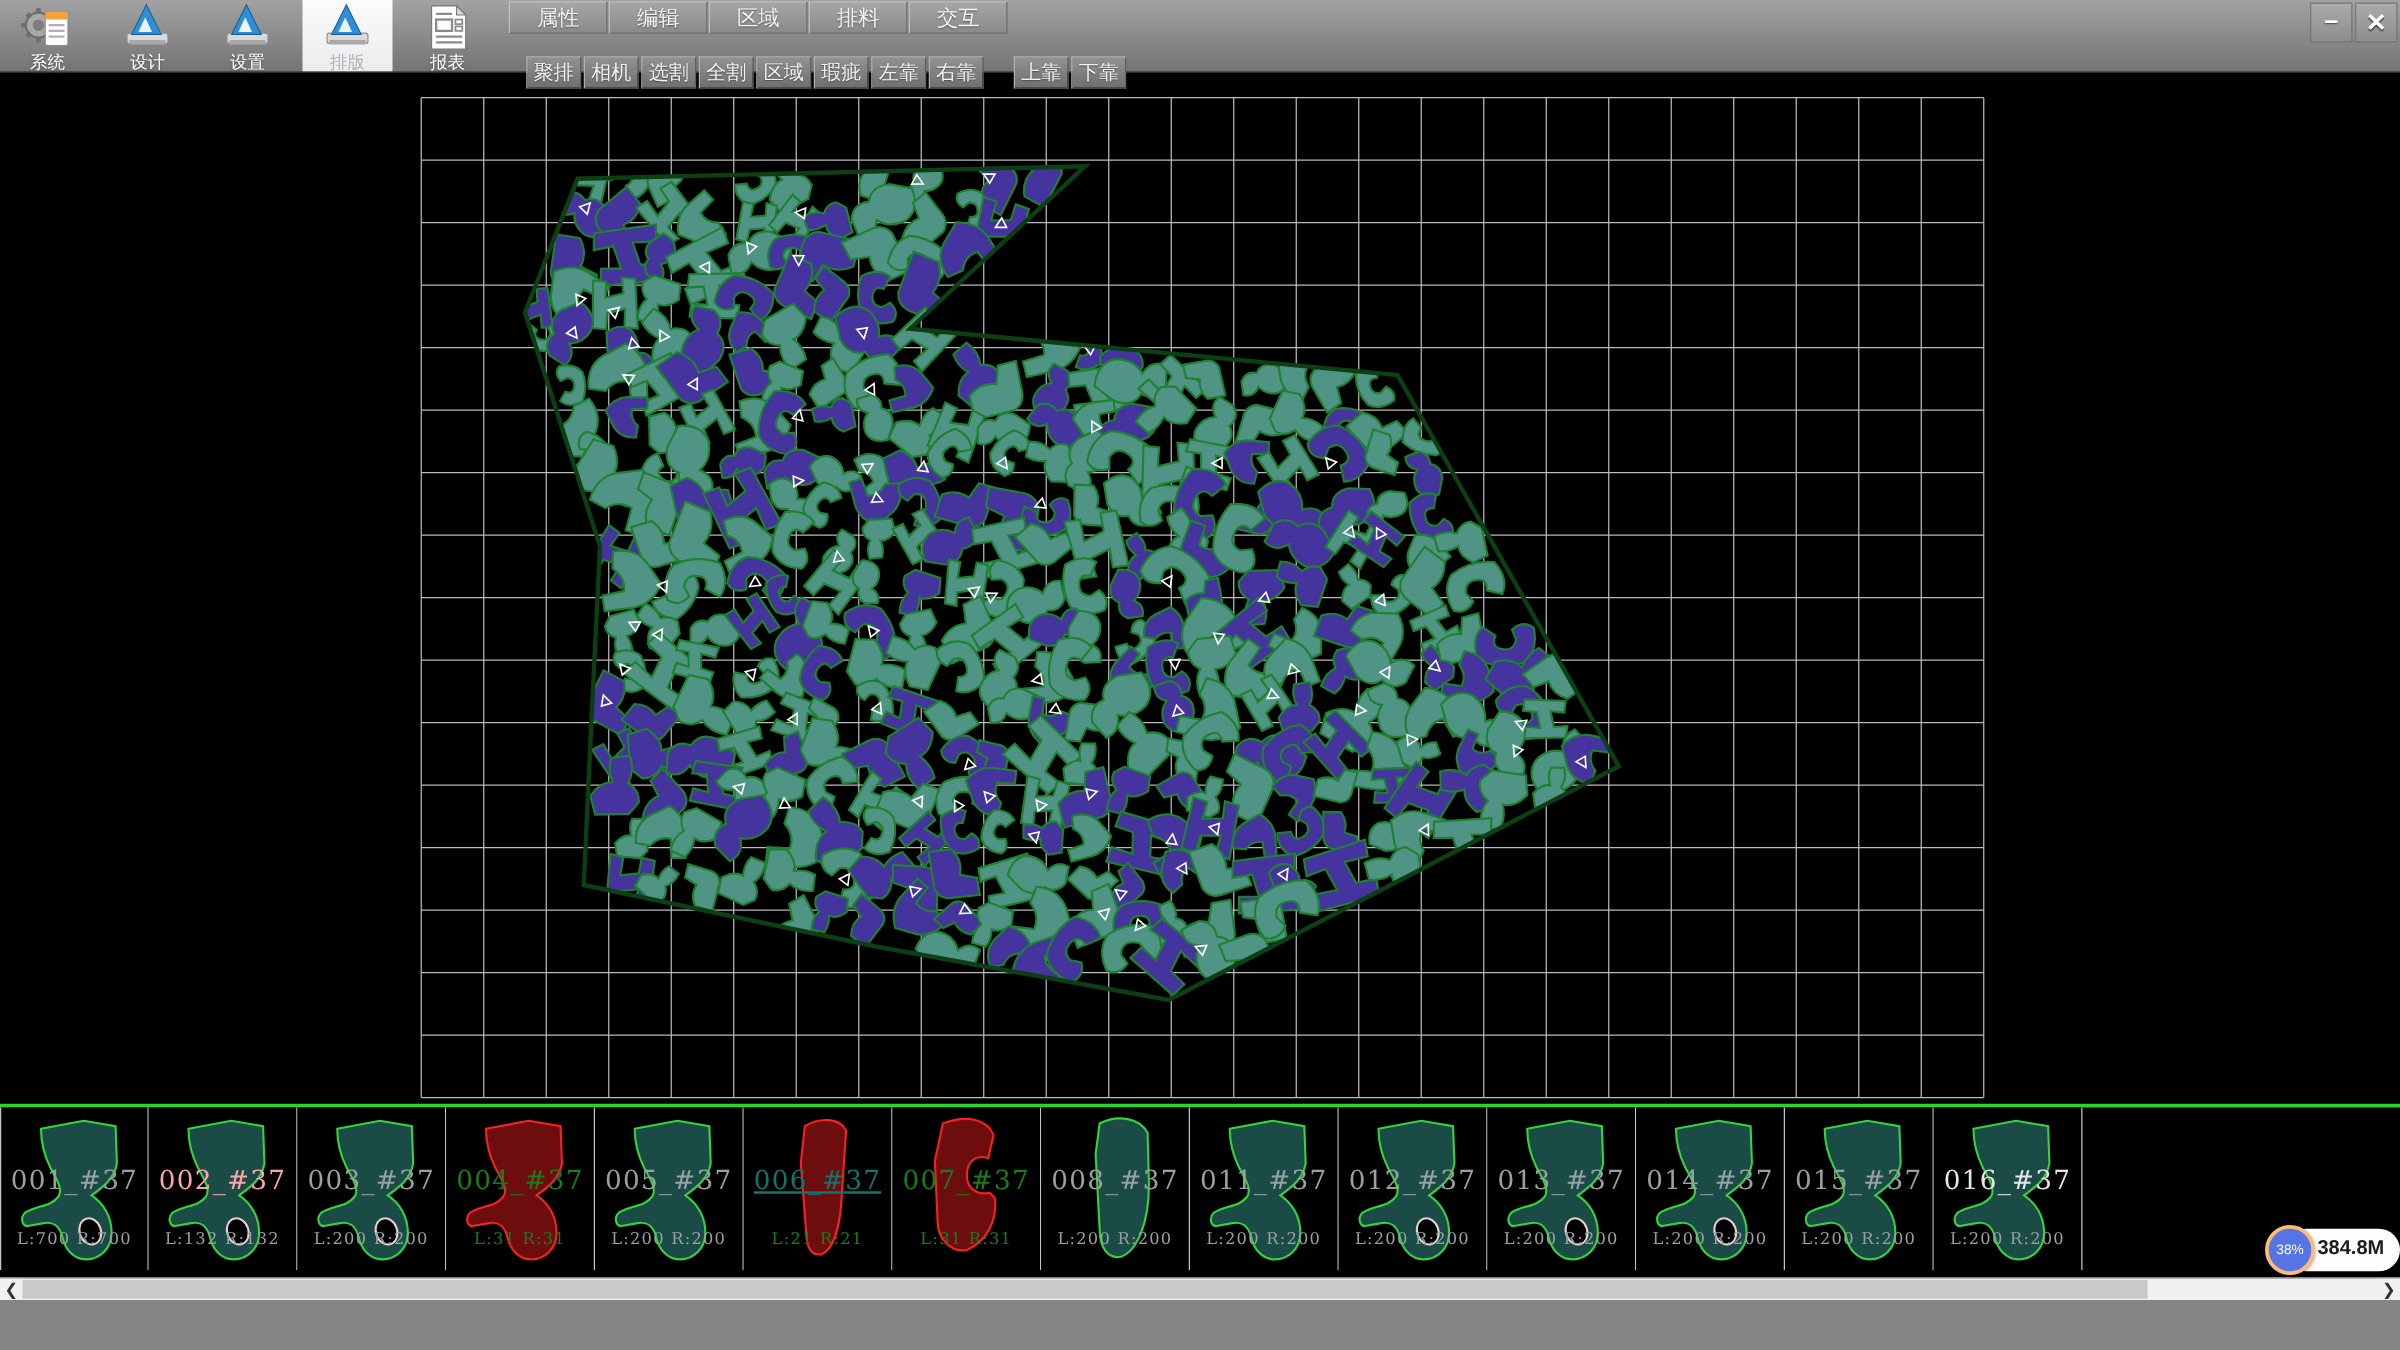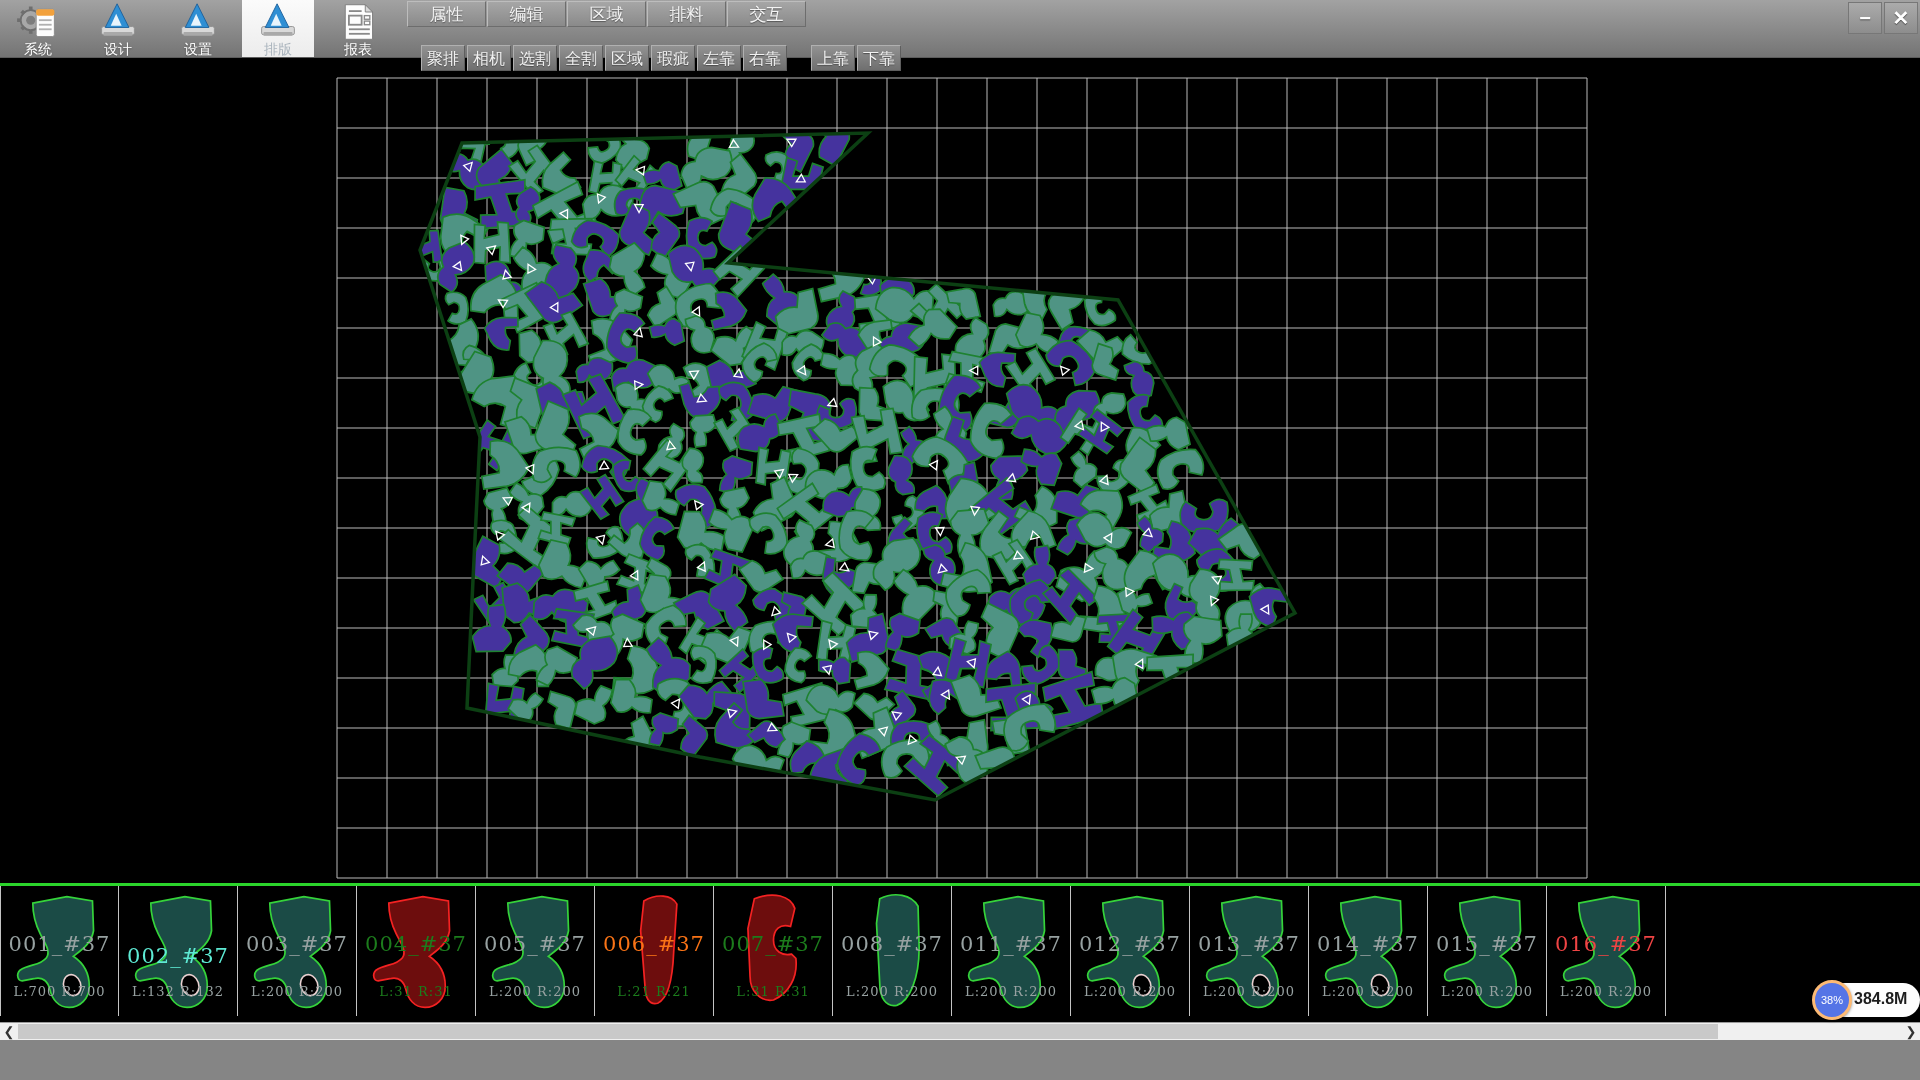--- a/index.html
+++ b/index.html
@@ -668,21 +668,21 @@
           <ellipse cx="61" cy="93" rx="8" ry="10" transform="rotate(-18 61 93)" fill="#000000" stroke="#e8d0d0" stroke-width="1.5"></ellipse>
         </svg>
         <div class="nm" style="color: rgb(151, 161, 161);">001_#37</div>
         <div class="lr" style="color: rgb(151, 161, 161);">L:700 R:700</div>
       </div>
       <div class="cell">
         <svg width="119" height="130" viewBox="0 0 100 122">
           <path d="M24,16 L56,10 L80,14 L81,42 C79,54 70,60 62,66 C71,72 77,82 77,94 C77,106 68,114 58,114 C48,114 42,106 40,97 C38,89 33,85 25,87 L14,89 C10,89 8,83 12,79 C21,73 31,75 37,67 C41,61 35,53 31,45 C27,37 24,26 24,16 Z" fill="#1b4b46" stroke="#35d33a" stroke-width="1.6"></path>
           <ellipse cx="61" cy="93" rx="8" ry="10" transform="rotate(-18 61 93)" fill="#000000" stroke="#e8d0d0" stroke-width="1.5"></ellipse>
         </svg>
-        <div class="nm" style="color: #5eead4; margin-top: 12px;">002_#37</div>
+        <div class="nm" style="color: #fca5a5;">002_#37</div>
         <div class="lr" style="color: rgb(151, 161, 161);">L:132 R:132</div>
       </div>
       <div class="cell">
         <svg width="119" height="130" viewBox="0 0 100 122">
           <path d="M24,16 L56,10 L80,14 L81,42 C79,54 70,60 62,66 C71,72 77,82 77,94 C77,106 68,114 58,114 C48,114 42,106 40,97 C38,89 33,85 25,87 L14,89 C10,89 8,83 12,79 C21,73 31,75 37,67 C41,61 35,53 31,45 C27,37 24,26 24,16 Z" fill="#1b4b46" stroke="#35d33a" stroke-width="1.6"></path>
           <ellipse cx="61" cy="93" rx="8" ry="10" transform="rotate(-18 61 93)" fill="#000000" stroke="#e8d0d0" stroke-width="1.5"></ellipse>
         </svg>
         <div class="nm" style="color: rgb(151, 161, 161);">003_#37</div>
         <div class="lr" style="color: rgb(151, 161, 161);">L:200 R:200</div>
       </div>
@@ -697,21 +697,21 @@
         <svg width="119" height="130" viewBox="0 0 100 122">
           <path d="M24,16 L56,10 L80,14 L81,42 C79,54 70,60 62,66 C71,72 77,82 77,94 C77,106 68,114 58,114 C48,114 42,106 40,97 C38,89 33,85 25,87 L14,89 C10,89 8,83 12,79 C21,73 31,75 37,67 C41,61 35,53 31,45 C27,37 24,26 24,16 Z" fill="#1b4b46" stroke="#35d33a" stroke-width="1.6"></path>
         </svg>
         <div class="nm" style="color: rgb(151, 161, 161);">005_#37</div>
         <div class="lr" style="color: rgb(151, 161, 161);">L:200 R:200</div>
       </div>
       <div class="cell">
         <svg width="119" height="130" viewBox="0 0 100 122">
           <path d="M40,14 C52,7 66,8 71,17 L68,62 C67,88 62,106 53,110 C45,112 41,105 41,93 L37,42 Z" fill="#6d0d0d" stroke="#f42222" stroke-width="1.6"></path>
         </svg>
-        <div class="nm" style="color: #f97316;">006_#37</div>
+        <div class="nm" style="color: #0f766e; text-decoration: underline;">006_#37</div>
         <div class="lr" style="color: rgb(28, 124, 28);">L:21 R:21</div>
       </div>
       <div class="cell">
         <svg width="119" height="130" viewBox="0 0 100 122">
           <path d="M32,12 C50,5 66,9 70,21 L66,38 C56,35 50,41 50,51 C50,61 58,66 67,64 L71,68 C73,86 64,101 50,107 C38,109 28,99 28,85 L26,40 Z" fill="#6d0d0d" stroke="#f42222" stroke-width="1.6"></path>
         </svg>
         <div class="nm" style="color: rgb(28, 124, 28);">007_#37</div>
         <div class="lr" style="color: rgb(28, 124, 28);">L:31 R:31</div>
       </div>
       <div class="cell">
@@ -756,21 +756,21 @@
         <svg width="119" height="130" viewBox="0 0 100 122">
           <path d="M24,16 L56,10 L80,14 L81,42 C79,54 70,60 62,66 C71,72 77,82 77,94 C77,106 68,114 58,114 C48,114 42,106 40,97 C38,89 33,85 25,87 L14,89 C10,89 8,83 12,79 C21,73 31,75 37,67 C41,61 35,53 31,45 C27,37 24,26 24,16 Z" fill="#1b4b46" stroke="#35d33a" stroke-width="1.6"></path>
         </svg>
         <div class="nm" style="color: rgb(151, 161, 161);">015_#37</div>
         <div class="lr" style="color: rgb(151, 161, 161);">L:200 R:200</div>
       </div>
       <div class="cell">
         <svg width="119" height="130" viewBox="0 0 100 122">
           <path d="M24,16 L56,10 L80,14 L81,42 C79,54 70,60 62,66 C71,72 77,82 77,94 C77,106 68,114 58,114 C48,114 42,106 40,97 C38,89 33,85 25,87 L14,89 C10,89 8,83 12,79 C21,73 31,75 37,67 C41,61 35,53 31,45 C27,37 24,26 24,16 Z" fill="#1b4b46" stroke="#35d33a" stroke-width="1.6"></path>
         </svg>
-        <div class="nm" style="color: #ef4444;">016_#37</div>
+        <div class="nm" style="color: #e5e5e5;">016_#37</div>
         <div class="lr" style="color: rgb(151, 161, 161);">L:200 R:200</div>
       </div>
     </div>
 
   <div class="hscroll">
     <div class="hs-arrow left">❮</div>
     <div class="hs-thumb"></div>
     <div class="hs-arrow right">❯</div>
   </div>
 

